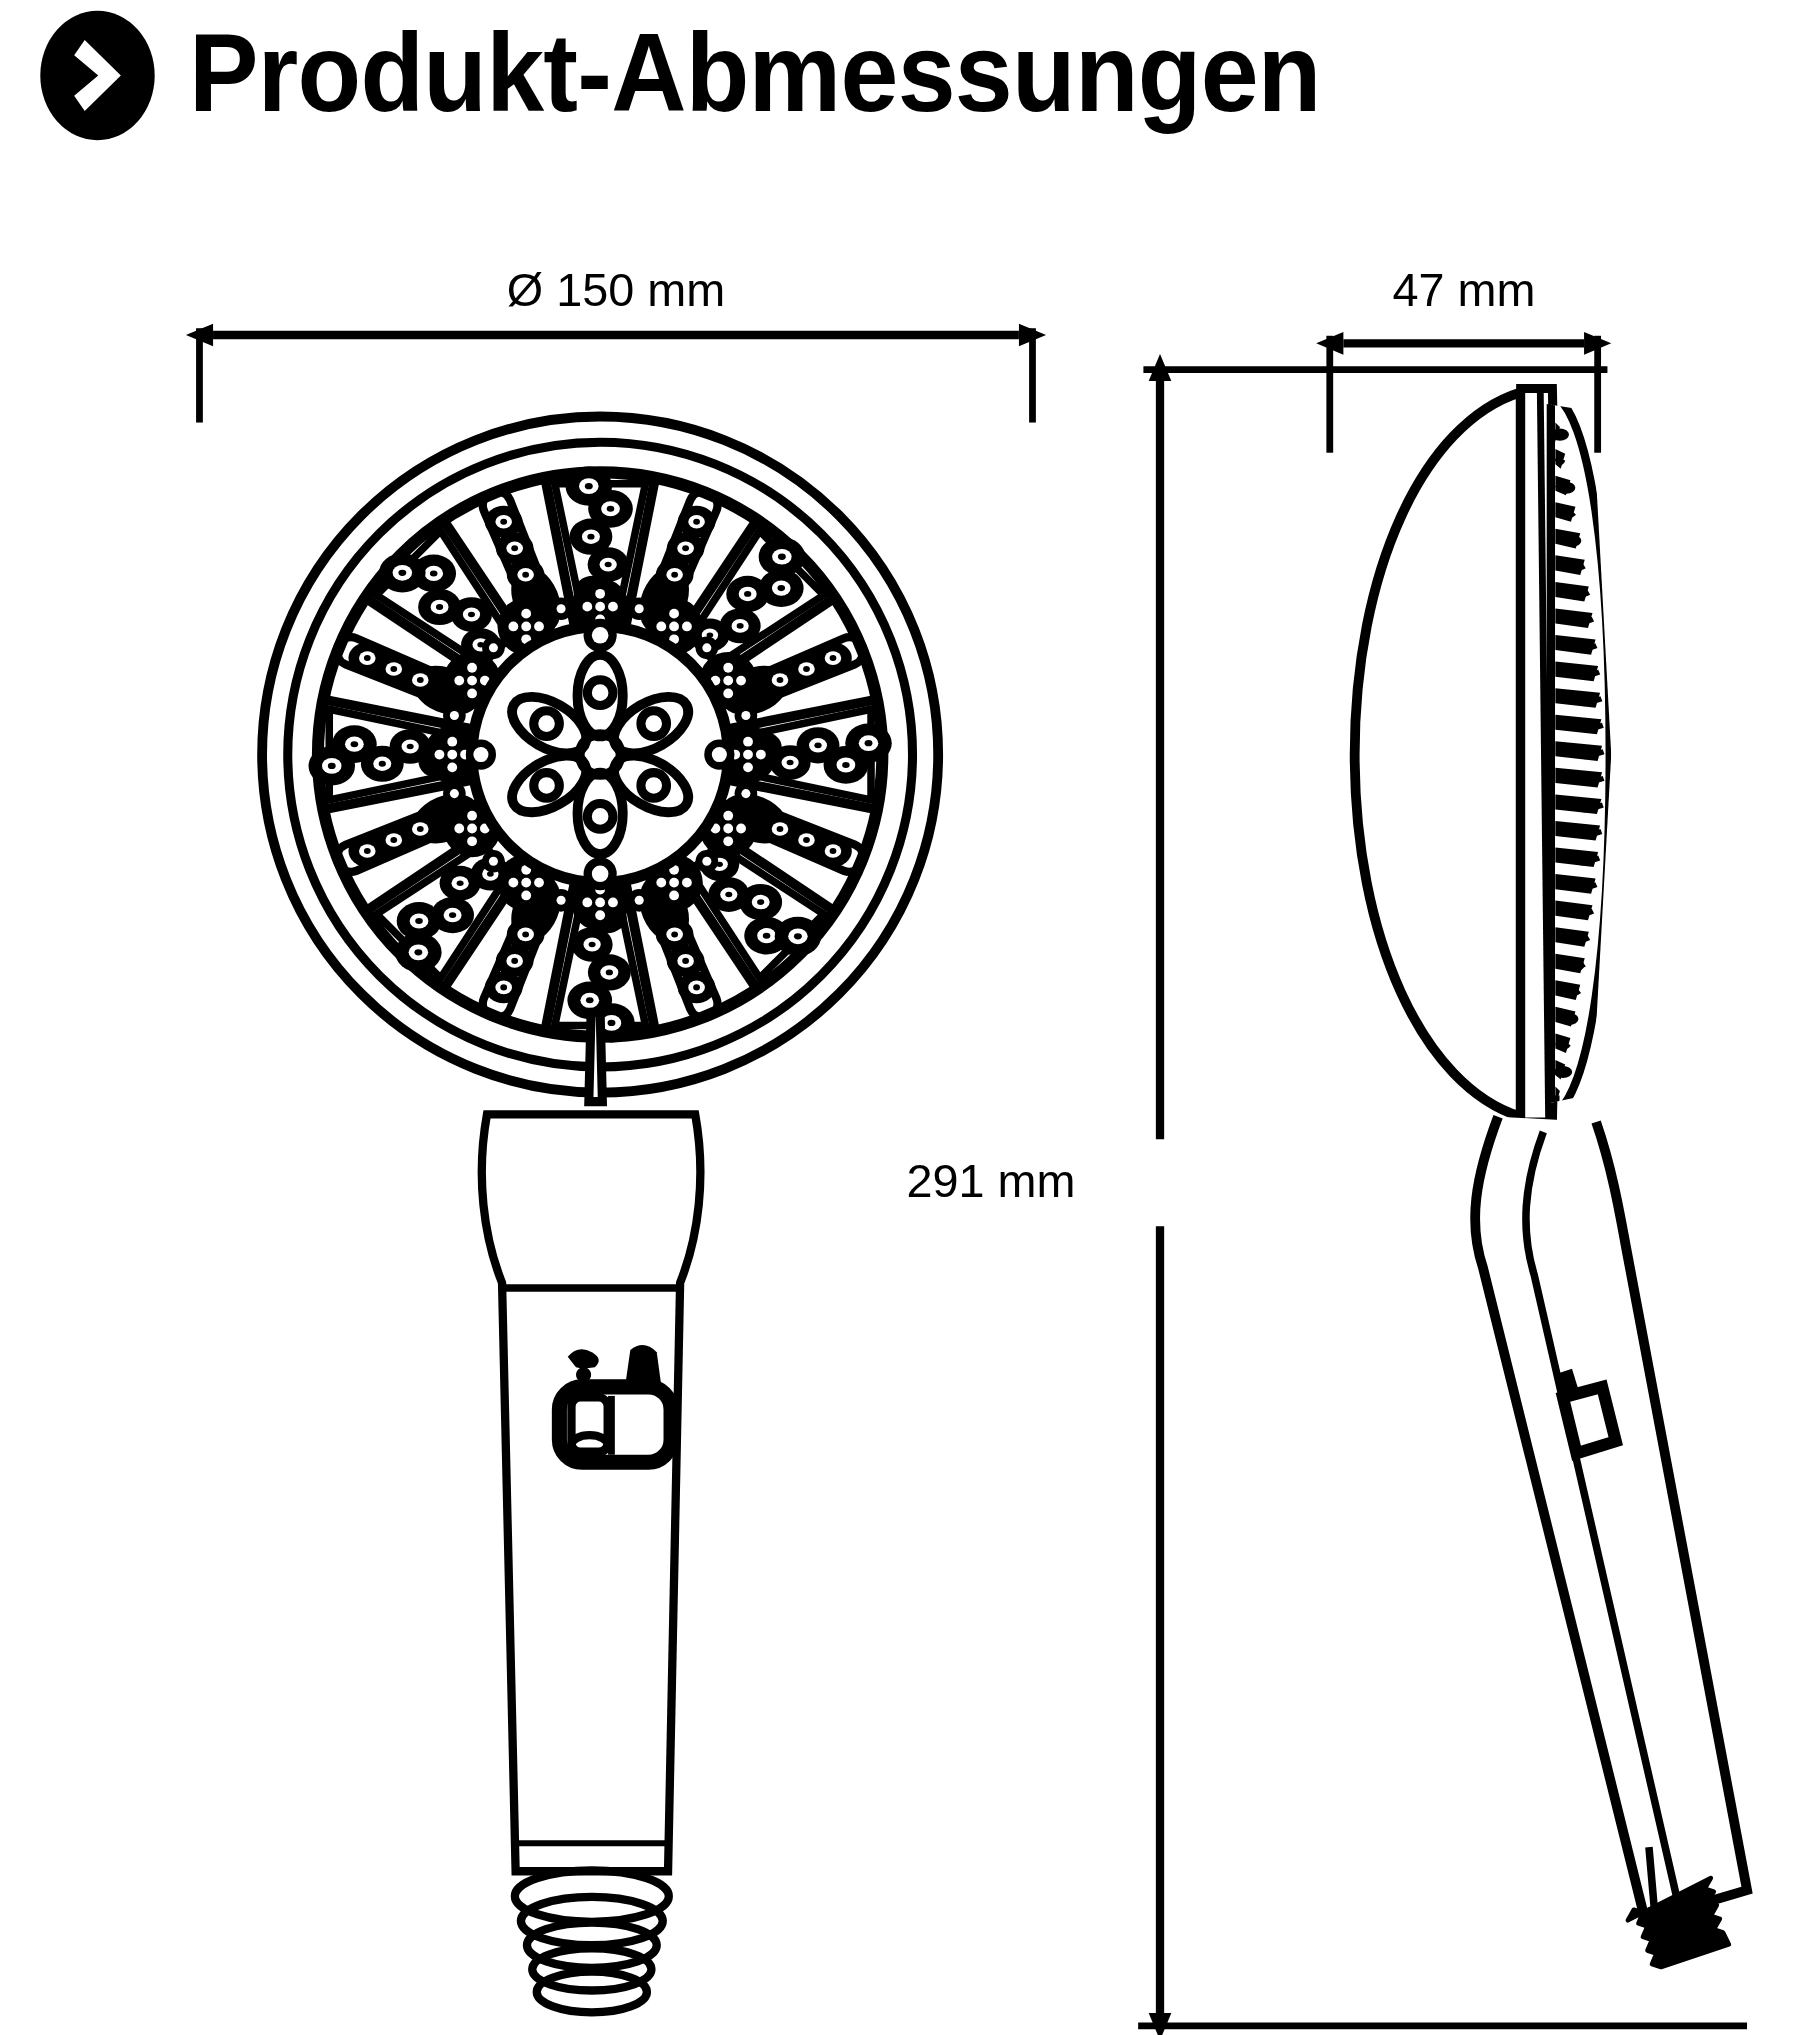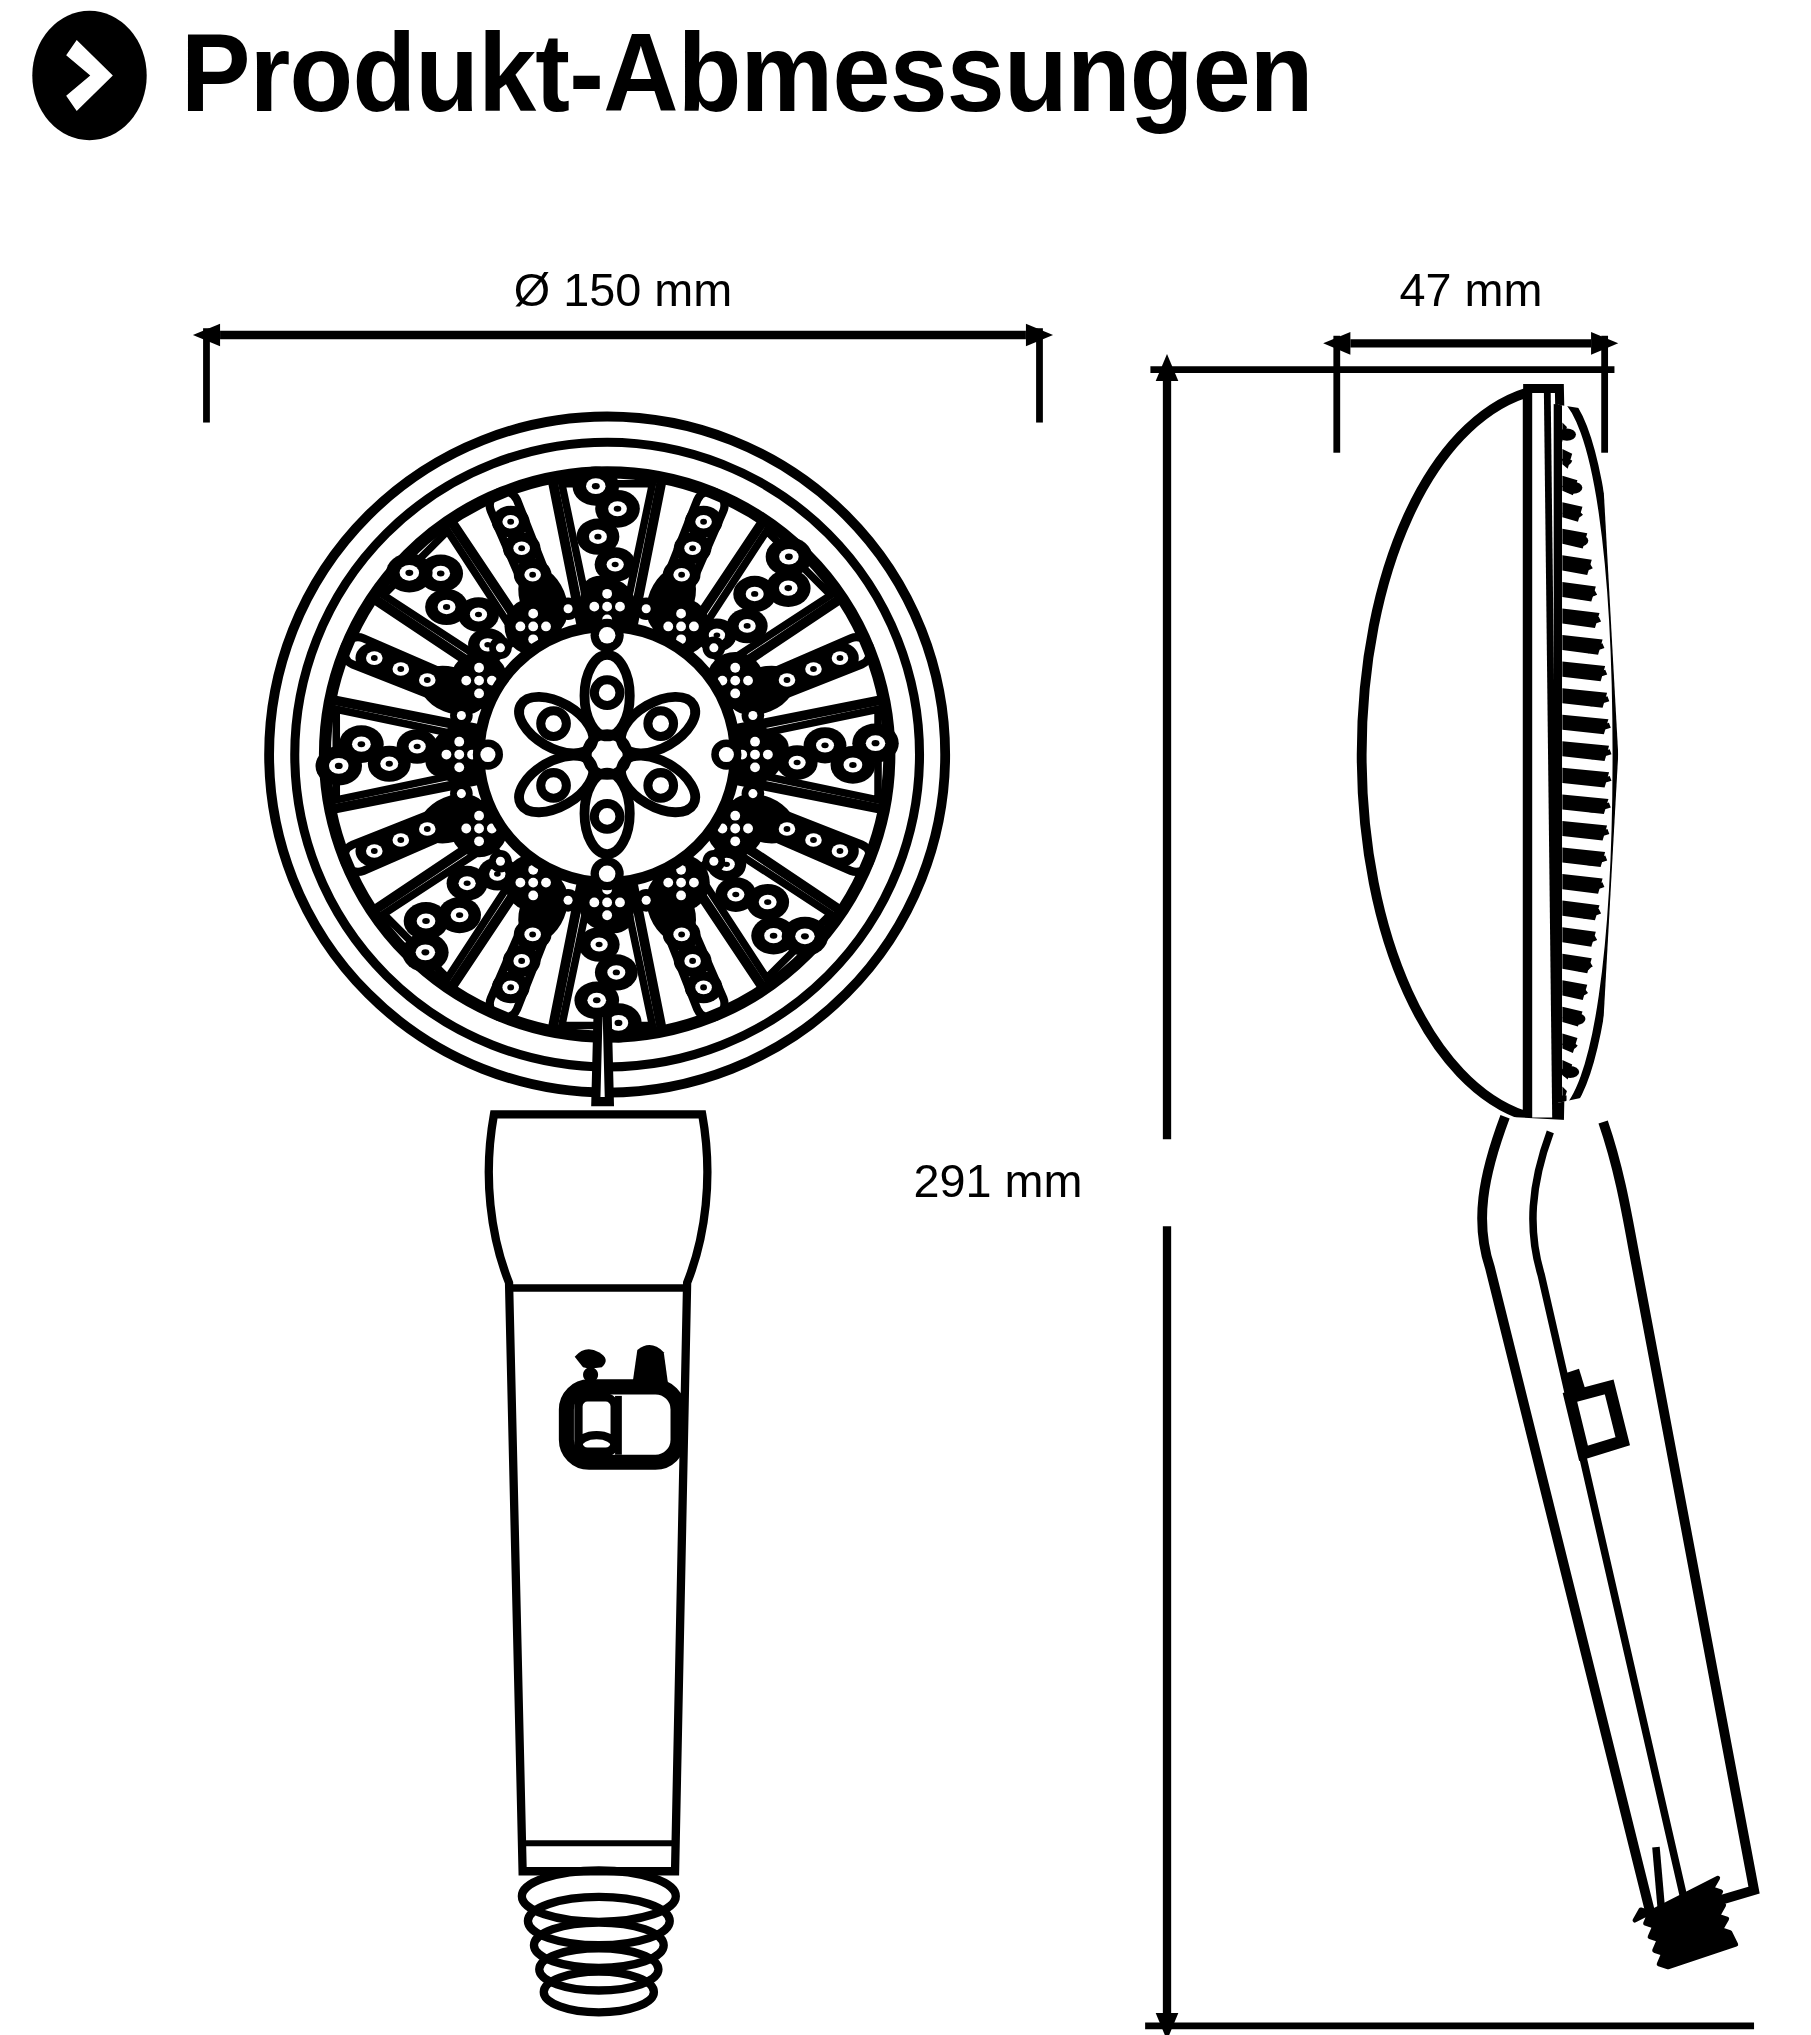--- a/index.html
+++ b/index.html
@@ -19,21 +19,21 @@
 
   
   #header {
     position: absolute;
     left: 0;
     top: 0;
     width: 1811px;
     height: 151px;
     display: flex;
     align-items: center;
-    padding-left: 21px;
+    padding-left: 29px;
     box-sizing: border-box;
   }
   #header-icon {
     width: 137px;
     height: 137px;
     flex: 0 0 auto;
     margin-right: 22.6px;
     position: relative;
   }
   #header-icon svg { display: block; }
@@ -45,21 +45,21 @@
     line-height: 1;
     white-space: nowrap;
     transform: scaleX(0.93);
     transform-origin: left center;
     margin-top: -6px;
   }
 
   
   #stage {
     position: absolute;
-    left: 11px;
+    left: 4px;
     top: 0;
     width: 1505px;
     height: 2035px;
   }
   #stage svg {
     display: block;
     width: 1811px;
     height: 2035px;
   }
 

